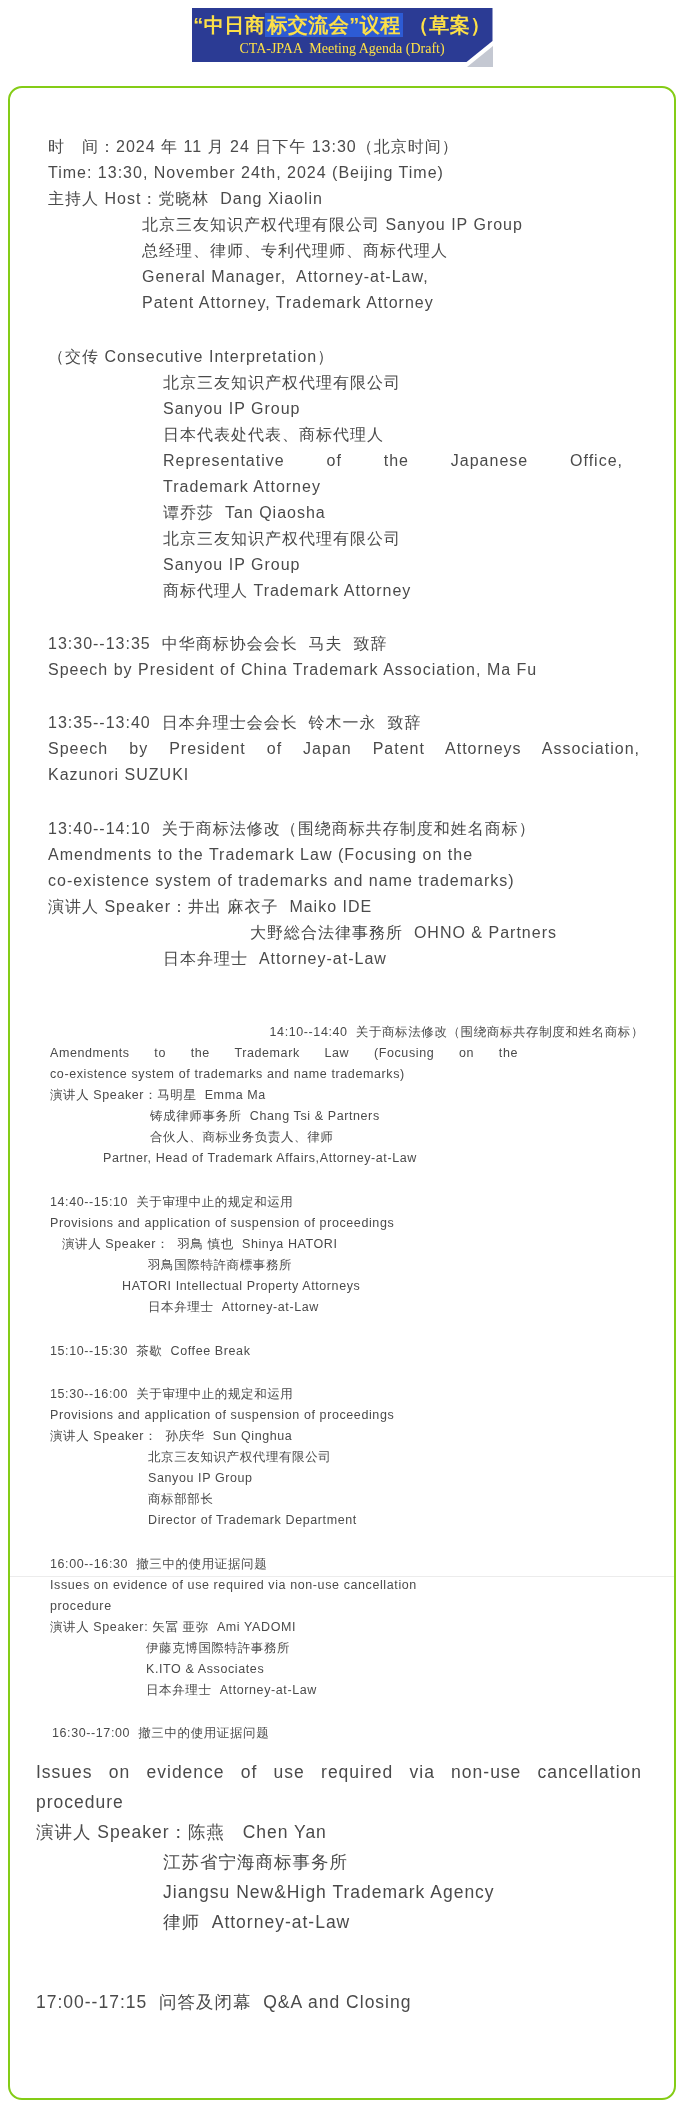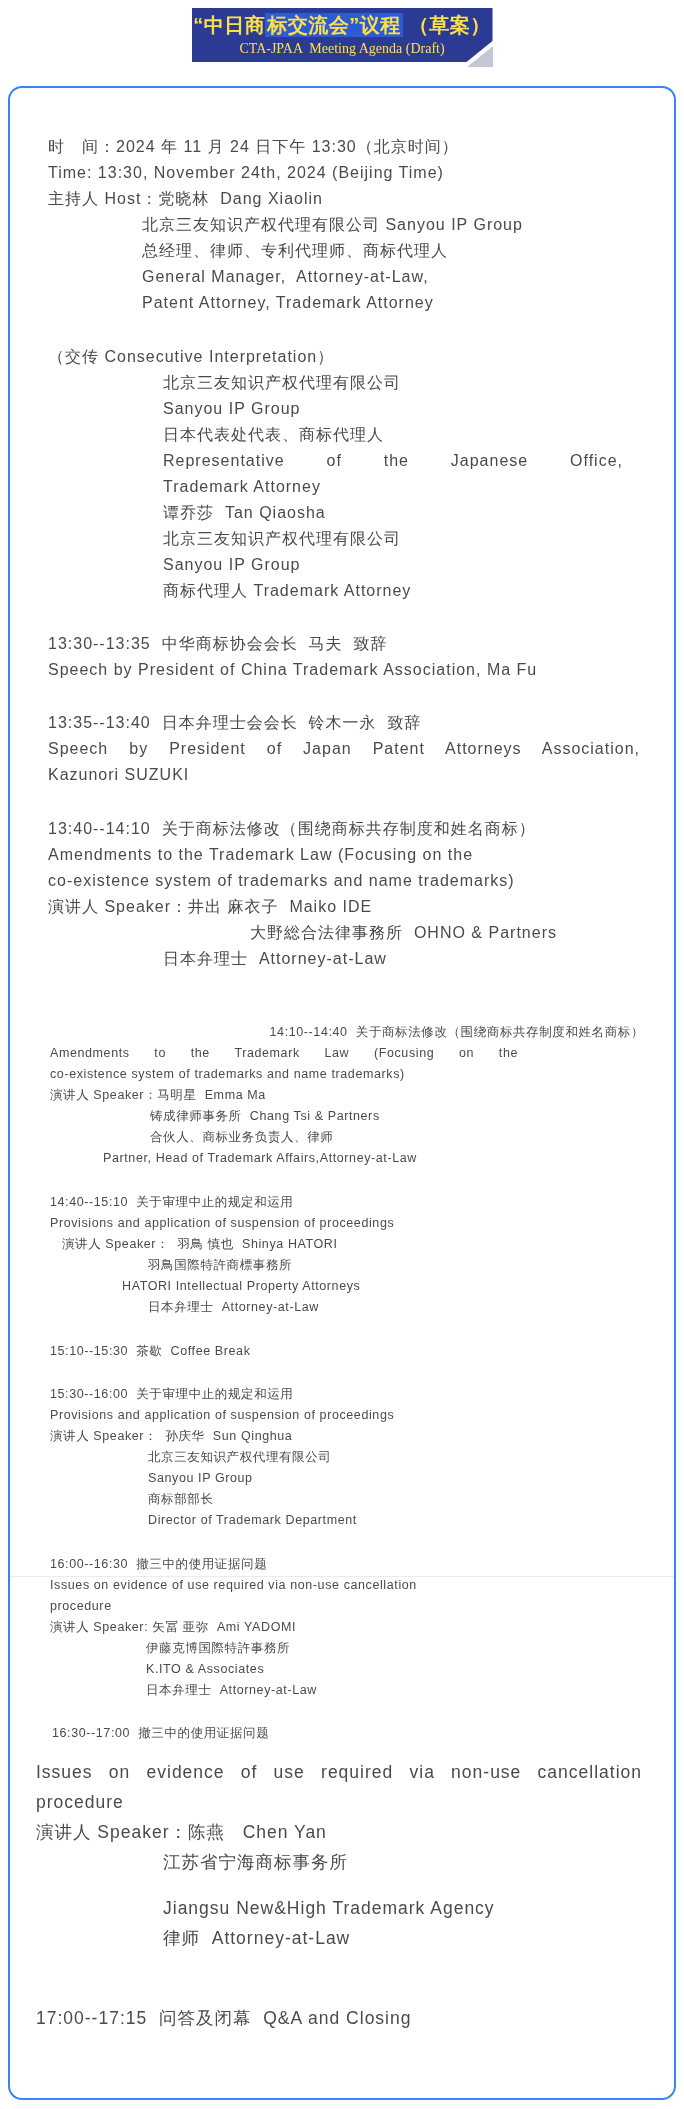--- a/index.html
+++ b/index.html
@@ -26,21 +26,21 @@
     font-family:"Liberation Serif","DejaVu Serif",serif;
     font-size:14px;line-height:18px;white-space:pre;
   }
   .fold{
     position:absolute;right:0;bottom:-5px;width:0;height:0;
     border-bottom:21px solid #c4c8d2;border-left:26px solid transparent;
   }
   
   .page-box{
     position:absolute;left:8px;top:86px;width:668px;height:2014px;
-    box-sizing:border-box;border:2px solid #3b82f6;border-radius:14px;
+    box-sizing:border-box;border:2px solid #84cc16;border-radius:14px;
     background:#ffffff;overflow:hidden;
   }
   .seam{position:absolute;left:0;right:0;top:1488px;height:1px;background:#ececec;}
   .content{padding:46px 30px 0 38px;color:#4a4a4a;}
   .line{white-space:pre;}
   .lg{font-size:16px;line-height:26px;letter-spacing:1px;}
   .sm{font-size:12.5px;line-height:21px;letter-spacing:0.6px;}
   .xl{font-size:17.5px;line-height:30px;letter-spacing:1px;}
   .just{white-space:normal;text-align:justify;text-align-last:justify;}
   .spacer{width:100%;}
@@ -124,18 +124,18 @@
       <div class="line sm" style="margin-left: 98px; font-family: Liberation Serif, serif;">伊藤克博国際特許事務所</div>
       <div class="line sm" style="margin-left: 98px;">K.ITO &amp; Associates</div>
       <div class="line sm" style="margin-left: 98px;">日本弁理士  Attorney-at-Law</div>
       <div class="spacer" style="height: 22px;"></div>
       <div class="line sm" style="margin-left: 4px;">16:30--17:00  撤三中的使用证据问题</div>
       <div class="spacer" style="height: 13px;"></div>
       <div class="line xl just" style="margin-left: -12px; width: 606px;">Issues on evidence of use required via non-use cancellation</div>
       <div class="line xl" style="margin-left: -12px;">procedure</div>
       <div class="line xl" style="margin-left: -12px;">演讲人 Speaker：陈燕   Chen Yan</div>
       <div class="line xl" style="margin-left: 115px;">江苏省宁海商标事务所</div>
-      <div class="line xl" style="margin-left: 115px; margin-top: 16px;">Jiangsu New&amp;High Trademark Agency</div>
+      <div class="line xl" style="margin-left: 115px;">Jiangsu New&amp;High Trademark Agency</div>
       <div class="line xl" style="margin-left: 115px;">律师  Attorney-at-Law</div>
       <div class="spacer" style="height: 50px;"></div>
       <div class="line xl" style="margin-left: -12px;">17:00--17:15  问答及闭幕  Q&amp;A and Closing</div>
     </div>
 </div>
 
 </body></html>

